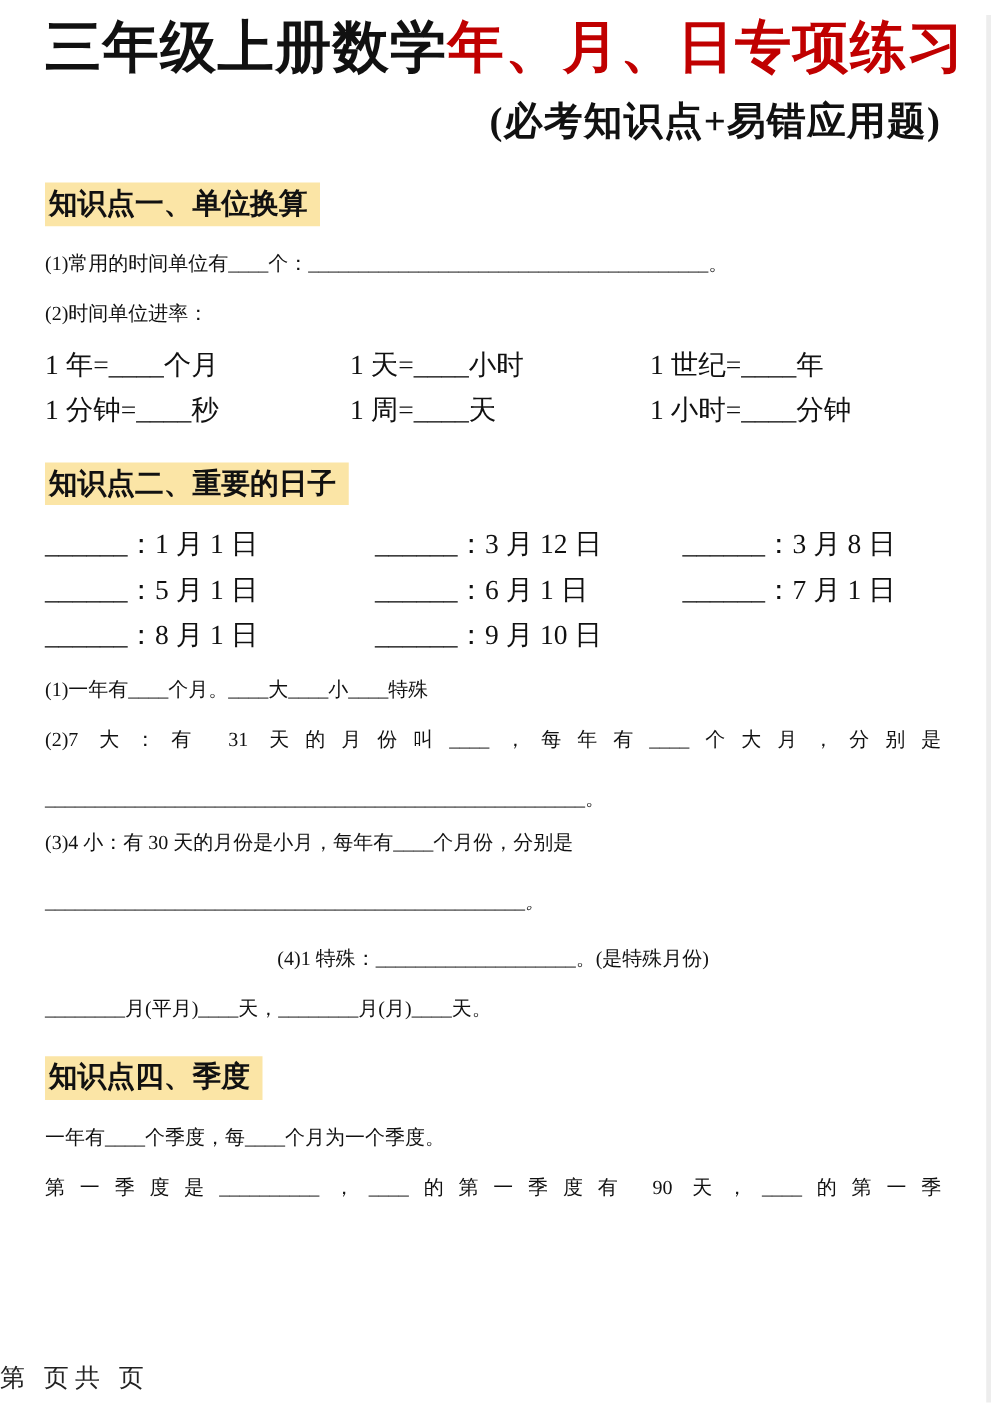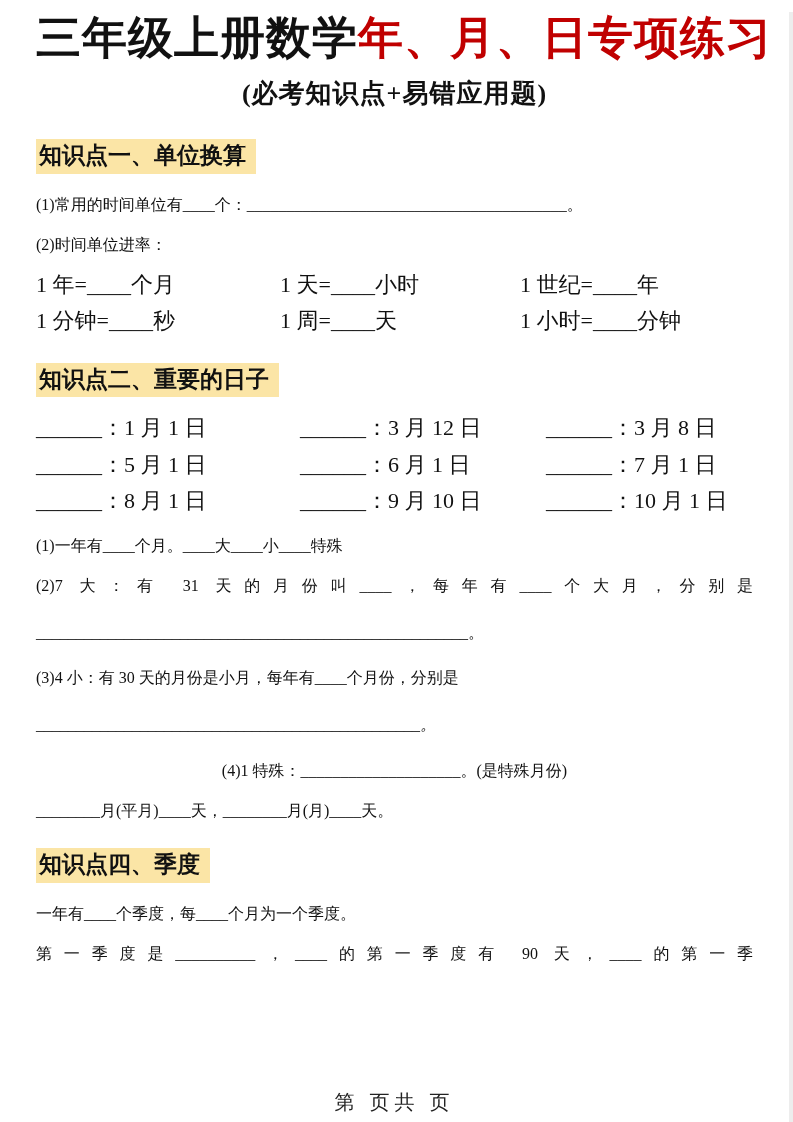--- a/index.html
+++ b/index.html
@@ -22,22 +22,22 @@
     font-family: "Liberation Sans", "DejaVu Sans", sans-serif;
     font-weight: bold;
     font-size: 45px;
     line-height: 1.15;
     letter-spacing: 1px;
     white-space: nowrap;
   }
   .title .accent { color: #C00000; }
   .subtitle {
     margin-top: 12px;
-    text-align: center;
-    font-size: 26px;
+    text-align: right;
+    font-size: 31px;
     font-weight: bold;
     letter-spacing: 1px;
   }
   .sec-head {
     display: inline-block;
     margin-top: 28px;
     font-family: Liberation Serif, serif;
     font-weight: bold;
     font-size: 23px;
     line-height: 1.25;
@@ -62,21 +62,21 @@
     font-size: 22px;
     line-height: 1.2;
   }
   .grid.conversions { grid-template-columns: 244px 240px 1fr; }
   .grid.dates       { grid-template-columns: 264px 246px 1fr; }
   .grid > span { white-space: nowrap; }
   .footer {
     position: absolute;
     left: 0; right: 0;
     bottom: 18px;
-    text-align: center;
+    text-align: left;
     font-size: 20px;
     letter-spacing: 5px;
     color: #222222;
   }
 </style>
 </head>
 <body>
 
 <div class="page">
 
@@ -104,29 +104,28 @@
     <div class="sec-head">知识点二、重要的日子</div>
     <div class="grid dates">
       <span>______：1 月 1 日</span>
       <span>______：3 月 12 日</span>
       <span>______：3 月 8 日</span>
       <span>______：5 月 1 日</span>
       <span>______：6 月 1 日</span>
       <span>______：7 月 1 日</span>
       <span>______：8 月 1 日</span>
       <span>______：9 月 10 日</span>
-      <span>______：10 月 1 日</span>
     </div>
   </div>
 
   <div>
     <div class="line">(1)一年有____个月。____大____小____特殊</div>
     <div class="line justify">(2)7 大：有 31 天的月份叫____，每年有____个大月，分别是</div>
     <div class="line" style="margin-top:28px;">______________________________________________________。</div>
-    <div class="line" style="margin-top:26px;">(3)4 小：有 30 天的月份是小月，每年有____个月份，分别是</div>
+    <div class="line" style="margin-top:16px;">(3)4 小：有 30 天的月份是小月，每年有____个月份，分别是</div>
     <div class="line" style="margin-top:28px;font-style:italic;">________________________________________________。</div>
     <div class="line" style="margin-top:26px;text-align:center;">(4)1 特殊：____________________。(是特殊月份)</div>
     <div class="line">________月(平月)____天，________月(月)____天。</div>
   </div>
 
   <div>
     <div class="sec-head">知识点四、季度</div>
     <div class="line">一年有____个季度，每____个月为一个季度。</div>
     <div class="line justify">第一季度是__________，____的第一季度有 90 天，____的第一季</div>
     

